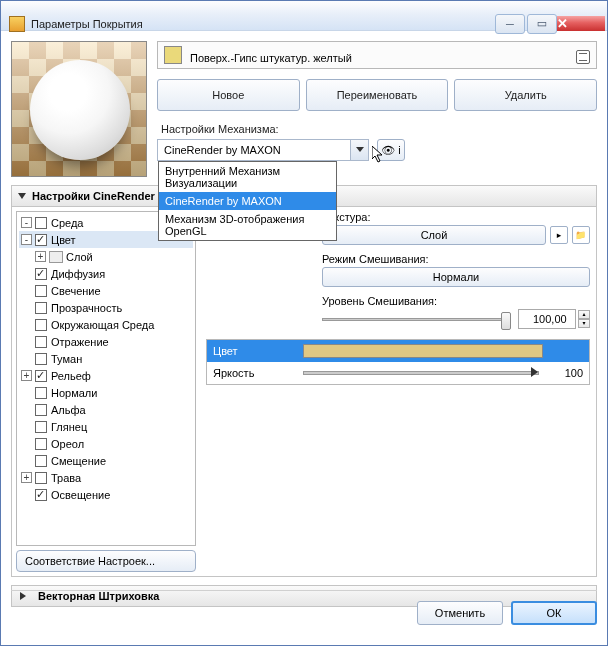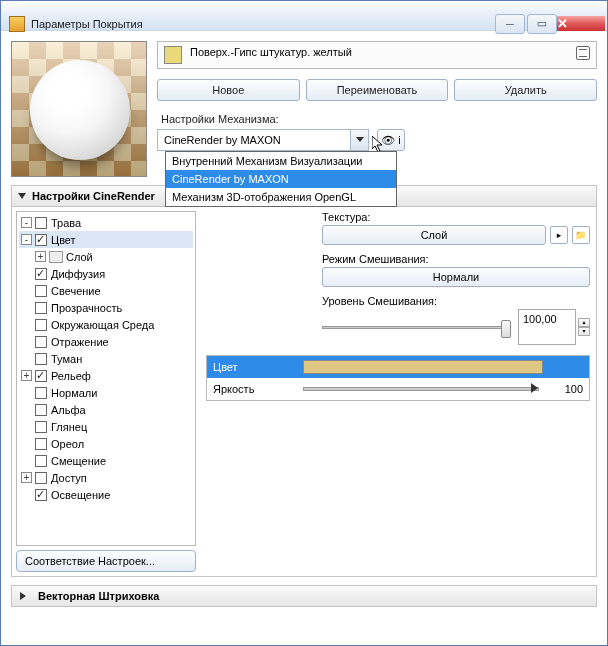--- a/index.html
+++ b/index.html
@@ -10,39 +10,39 @@
 .titlebar-title{flex:1;color:#1a1a1a}
 .win-btn{width:30px;height:20px;margin-left:2px;border:1px solid #9fb8d8;border-radius:3px;background:linear-gradient(#f5f7fa,#dbe5f2);display:flex;align-items:center;justify-content:center;font-size:11px;color:#4a5a70}
 .win-close{width:48px;background:linear-gradient(#f6a3a3,#e56060 45%,#c93030);border-color:#a03030;color:#fff;font-weight:bold;font-size:13px}
 .client{padding:10px;height:615px;position:relative}
 .top-row{display:flex;gap:10px;margin-bottom:8px}
 .preview{width:136px;height:136px;border:1px solid #888;position:relative;overflow:hidden;flex:none}
 .checker{position:absolute;inset:0;background:conic-gradient(#c89450 0 90deg,#f4d8a0 0 180deg,#c89450 0 270deg,#f4d8a0 0);background-size:34px 34px}
 .checker::before{content:"";position:absolute;inset:0;background:linear-gradient(180deg,rgba(255,255,255,.6),rgba(0,0,0,.25))}
 .sphere{position:absolute;left:18px;top:18px;width:100px;height:100px;border-radius:50%;background:radial-gradient(circle at 38% 32%,#fff 0 20%,#f6f6f6 45%,#dedede 70%,#bcbcbc 100%);box-shadow:0 12px 14px -6px rgba(0,0,0,.45)}
 .top-right{flex:1}
-.name-row{display:flex;align-items:flex-start;border:1px solid #b8b8b8;background:#fbfbfb;padding:4px 6px;margin-bottom:10px}
+.name-row{display:flex;align-items:flex-end;border:1px solid #b8b8b8;background:#fbfbfb;padding:4px 6px;margin-bottom:10px}
 .swatch{width:18px;height:18px;border:1px solid #888;background:#ead97a;margin-right:8px;flex:none}
 .name-text{flex:1}
 .prop-icon{width:14px;height:14px;border:1px solid #666;border-radius:2px;background:#fff;position:relative}
 .prop-icon::after{content:"";position:absolute;left:2px;top:2px;right:2px;bottom:2px;border-top:1px solid #666;border-bottom:1px solid #666}
 .btn-row{display:flex;gap:6px}
-.btn{flex:1;height:22px;border:1px solid #9fb0c8;border-radius:3px;background:linear-gradient(#fdfdfe,#e6edf6);display:flex;align-items:center;justify-content:center;color:#222}
+.btn{flex:1;height:32px;border:1px solid #9fb0c8;border-radius:3px;background:linear-gradient(#fdfdfe,#e6edf6);display:flex;align-items:center;justify-content:center;color:#222}
 .label{margin:12px 4px 4px;color:#222}
 .combo-wrap{position:relative}
 .combo{height:22px;border:1px solid #aab8cc;background:#fff;display:flex;align-items:center;position:relative}
 .combo-text{padding:0 6px;flex:1}
 .combo-btn{width:18px;height:20px;border-left:1px solid #aab8cc;background:linear-gradient(#f5f7fa,#dbe5f2);display:flex;align-items:center;justify-content:center}
 .combo-btn::after{content:"";border:4px solid transparent;border-top:5px solid #333;margin-top:3px}
 .cursor{position:absolute;right:-18px;top:6px;width:14px;height:18px;pointer-events:none}
 .cursor svg{width:14px;height:18px}
 .eye-btn{width:28px;height:22px;border:1px solid #9fb0c8;border-radius:3px;background:linear-gradient(#fdfdfe,#e6edf6);margin-left:8px;display:flex;align-items:center;justify-content:center}
 .combo-row{display:flex;align-items:center}
 .combo-row .combo{width:212px}
-.dropdown{position:absolute;left:8px;top:22px;width:232px;border:1px solid #666;background:#fff;z-index:10}
+.dropdown{position:absolute;left:1px;top:22px;width:179px;border:1px solid #666;background:#fff;z-index:10}
 .dd-item{padding:3px 6px}
 .dd-sel{background:#2f8be8;color:#fff}
 .section{margin-top:8px}
 .sec-head{display:flex;align-items:center;height:22px;border:1px solid #c4c4c4;background:linear-gradient(#fafafa,#e6e6e6);padding-left:6px;font-weight:bold}
 .sec-head::before{content:"";border:4px solid transparent;border-top:6px solid #333;margin-right:6px;margin-top:4px}
 .sec-closed::before{border:4px solid transparent;border-left:6px solid #333;margin-top:0;margin-right:8px;margin-left:2px}
 .sec-body{display:flex;border:1px solid #c4c4c4;border-top:none;padding:4px;height:370px}
 .tree-panel{width:180px;display:flex;flex-direction:column}
 .tree{flex:1;border:1px solid #b8b8b8;background:#fff;overflow:auto;padding:2px}
 .tree-row{display:flex;align-items:center;height:17px;padding-left:2px}
@@ -55,21 +55,21 @@
 .t-sel{background:#dbe7f5}
 .match-btn{height:22px;border:1px solid #9fb0c8;border-radius:4px;background:linear-gradient(#fdfdfe,#e6edf6);display:flex;align-items:center;padding:0 8px;margin-top:4px}
 .detail{flex:1;margin-left:10px;padding-right:2px;position:relative}
 .det-label{margin-bottom:2px;margin-left:116px}
 .wide-btn{height:20px;border:1px solid #9fb0c8;border-radius:3px;background:linear-gradient(#fdfdfe,#e6edf6);display:flex;align-items:center;justify-content:center;flex:1}
 .det-row{display:flex;align-items:center;margin-bottom:8px;margin-left:116px}
 .icon-sm{width:18px;height:18px;border:1px solid #9fb0c8;border-radius:2px;background:#fff;margin-left:4px;flex:none;display:flex;align-items:center;justify-content:center;font-size:9px}
 .slider-row{display:flex;align-items:center;margin-left:116px;margin-bottom:10px}
 .slider-track{flex:1;height:3px;background:#ccc;border:1px solid #999;position:relative;margin-right:8px}
 .slider-thumb{position:absolute;right:-2px;top:-7px;width:10px;height:18px;background:linear-gradient(#fafafa,#ddd);border:1px solid #888;border-radius:2px}
-.val-box{width:58px;height:36px;border:1px solid #aaa;background:#fff;text-align:left;padding:3px 4px}
+.val-box{width:58px;height:20px;border:1px solid #aaa;background:#fff;text-align:left;padding:3px 14px}
 .dbl-arrow{width:12px;display:flex;flex-direction:column;margin-left:2px}
 .dbl-arrow div{height:9px;border:1px solid #aaa;background:linear-gradient(#fafafa,#e8e8e8);font-size:6px;text-align:center;line-height:7px}
 .prop-table{border:1px solid #b8b8b8}
 .pt-row{display:flex;align-items:center;height:22px;padding:0 6px}
 .pt-head{background:#2f8be8;color:#fff}
 .pt-name{width:90px}
 .pt-color{flex:1;height:14px;background:#e0c884;border:1px solid #888}
 .pt-slider{flex:1;height:4px;background:#ccc;border:1px solid #999;margin-right:4px;position:relative}
 .pt-slider::after{content:"";position:absolute;right:-5px;top:-5px;border:5px solid transparent;border-left:7px solid #333}
 .pt-val{width:40px;text-align:right}
@@ -129,21 +129,21 @@
     </div>
 
     <div class="section">
       <div class="sec-head">Настройки CineRender</div>
       <div class="sec-body">
         <div class="tree-panel">
           <div class="tree" id="tree">
               <div class="tree-row">
                 <span class="t-exp">-</span>
                 <span class="t-cb"></span>
-                <span class="t-lbl">Трава</span>
+                <span class="t-lbl">Среда</span>
               </div>
               <div class="tree-row t-sel">
                 <span class="t-exp">-</span>
                 <span class="t-cb checked"></span>
                 <span class="t-lbl">Цвет</span>
               </div>
               <div class="tree-row">
                 <span class="t-sp"></span>
                 <span class="t-exp">+</span>
                 <span class="t-ico"></span>
@@ -205,21 +205,21 @@
                 <span class="t-lbl">Ореол</span>
               </div>
               <div class="tree-row">
                 <span class="t-sp"></span>
                 <span class="t-cb"></span>
                 <span class="t-lbl">Смещение</span>
               </div>
               <div class="tree-row">
                 <span class="t-exp">+</span>
                 <span class="t-cb"></span>
-                <span class="t-lbl">Доступ</span>
+                <span class="t-lbl">Трава</span>
               </div>
               <div class="tree-row">
                 <span class="t-sp"></span>
                 <span class="t-cb checked"></span>
                 <span class="t-lbl">Освещение</span>
               </div>
             </div>
           <div class="match-btn">Соответствие Настроек...</div>
         </div>
         <div class="detail">
@@ -257,14 +257,20 @@
             </div>
           </div>
         </div>
       </div>
     </div>
 
     <div class="section">
       <div class="sec-head sec-closed">Векторная Штриховка</div>
     </div>
 
+    <div class="bottom">
+      <div class="bottom-bar">
+        <div class="dlg-btn">Отменить</div>
+        <div class="dlg-btn dlg-primary">ОК</div>
+      </div>
+    </div>
   </div>
 </div>
 
 </body></html>

